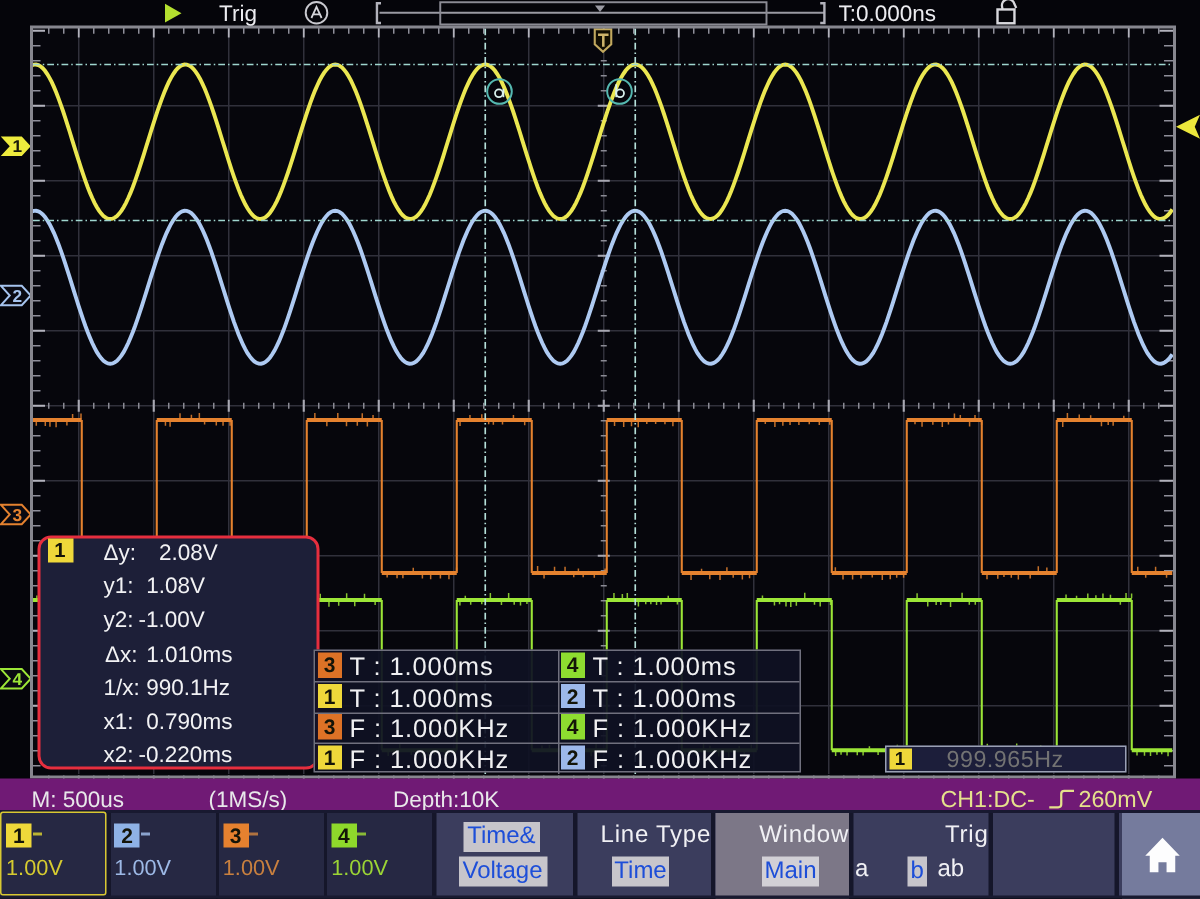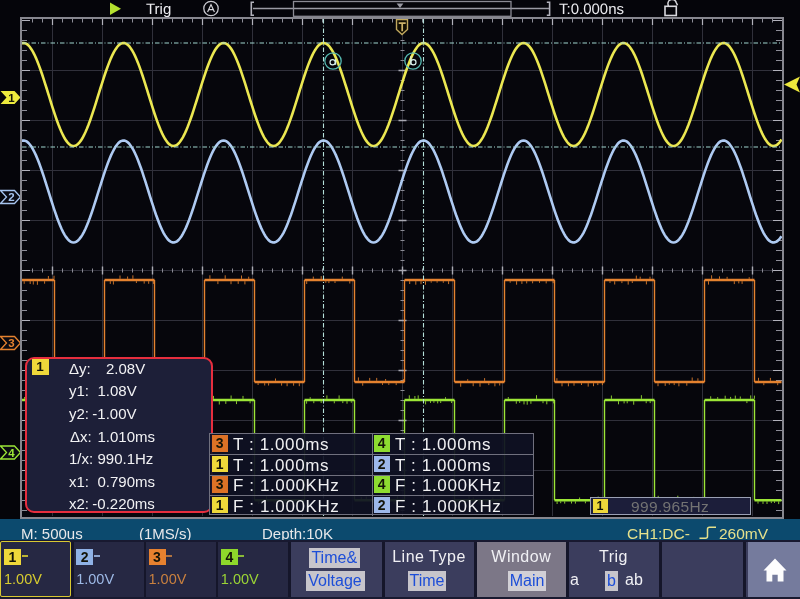--- a/index.html
+++ b/index.html
@@ -6,26 +6,26 @@
 .abs{position:absolute}
 .scope{position:absolute;left:0;top:0;width:800px;height:599px;background:#020204}
 .gratborder{position:absolute;left:19.5px;top:16.5px;width:764px;height:502px;border:2.5px solid #87878f}
 .popup{position:absolute;left:25px;top:357px;width:188px;height:156px;background:#1d1f38;border:2.5px solid #e62e3e;border-radius:9px}
 .pl{position:absolute;font-size:15px;color:#f2f2f4;white-space:pre}
 .badge{position:absolute;text-align:center;font-weight:bold;color:#141408}
 .mtable{position:absolute;left:209px;top:433px;width:325px;height:82px;background:rgba(15,17,36,0.93);border:1px solid #70707e}
 .mrow{position:absolute;left:0;width:100%;height:0;border-top:1px solid #70707e}
 .mtext{position:absolute;font-size:17px;color:#f0f0f2;white-space:pre;letter-spacing:0.6px}
 .freq{position:absolute;left:590px;top:497px;width:160.5px;height:17.5px;background:#1c1e3a;border:1.5px solid #9aa0b4}
-.sbar{position:absolute;left:0;top:519px;width:800px;height:21px;background:#0c4a6e;color:#e8e8ea;font-size:15px}
+.sbar{position:absolute;left:0;top:519px;width:800px;height:21px;background:#701a75;color:#e8e8ea;font-size:15px}
 .menubar{position:absolute;left:0;top:540px;width:800px;height:59px;background:#3b3d5d}
 .mcell{position:absolute;top:0;height:59px}
 .sep{position:absolute;top:0;width:2.5px;height:59px;background:#15162a}
 .gbox{position:absolute;background:#c7c5cb;color:#1d4ed8;font-size:16px;text-align:center;line-height:19.5px;height:19.5px}
-.wlabel{position:absolute;width:100%;text-align:center;color:#f0f0f4;font-size:16px;top:8px;letter-spacing:0.5px}
+.wlabel{position:absolute;width:100%;text-align:right;color:#f0f0f4;font-size:16px;top:8px;letter-spacing:0.5px}
 .chv{position:absolute;font-size:14.5px;top:31px;left:4px}
 </style></head><body>
 <div class="scope">
     <svg width="800" height="599" viewBox="0 0 800 599" font-family="Liberation Sans, sans-serif" style="position:absolute;left:0;top:0">
       <rect x="0" y="0" width="800" height="599" fill="#05050a"></rect>
       <rect x="21" y="18" width="761" height="499" fill="#06060c"></rect>
       <path d="M52.5,19 V516 M102.5,19 V516 M152.5,19 V516 M202.5,19 V516 M252.5,19 V516 M302.5,19 V516 M352.5,19 V516 M402.5,19 V516 M452.5,19 V516 M502.5,19 V516 M552.5,19 V516 M602.5,19 V516 M652.5,19 V516 M702.5,19 V516 M752.5,19 V516 M22,70.5 H781 M22,120.5 H781 M22,170.5 H781 M22,220.5 H781 M22,270.5 H781 M22,320.5 H781 M22,370.5 H781 M22,420.5 H781 M22,470.5 H781" stroke="#30303b" stroke-width="1"></path>
       <path d="M32.5,18 V22.5 M32.5,517 V521 M42.5,18 V22.5 M42.5,517 V521 M62.5,18 V22.5 M62.5,517 V521 M72.5,18 V22.5 M72.5,517 V521 M82.5,18 V22.5 M82.5,517 V521 M92.5,18 V22.5 M92.5,517 V521 M112.5,18 V22.5 M112.5,517 V521 M122.5,18 V22.5 M122.5,517 V521 M132.5,18 V22.5 M132.5,517 V521 M142.5,18 V22.5 M142.5,517 V521 M162.5,18 V22.5 M162.5,517 V521 M172.5,18 V22.5 M172.5,517 V521 M182.5,18 V22.5 M182.5,517 V521 M192.5,18 V22.5 M192.5,517 V521 M212.5,18 V22.5 M212.5,517 V521 M222.5,18 V22.5 M222.5,517 V521 M232.5,18 V22.5 M232.5,517 V521 M242.5,18 V22.5 M242.5,517 V521 M262.5,18 V22.5 M262.5,517 V521 M272.5,18 V22.5 M272.5,517 V521 M282.5,18 V22.5 M282.5,517 V521 M292.5,18 V22.5 M292.5,517 V521 M312.5,18 V22.5 M312.5,517 V521 M322.5,18 V22.5 M322.5,517 V521 M332.5,18 V22.5 M332.5,517 V521 M342.5,18 V22.5 M342.5,517 V521 M362.5,18 V22.5 M362.5,517 V521 M372.5,18 V22.5 M372.5,517 V521 M382.5,18 V22.5 M382.5,517 V521 M392.5,18 V22.5 M392.5,517 V521 M412.5,18 V22.5 M412.5,517 V521 M422.5,18 V22.5 M422.5,517 V521 M432.5,18 V22.5 M432.5,517 V521 M442.5,18 V22.5 M442.5,517 V521 M462.5,18 V22.5 M462.5,517 V521 M472.5,18 V22.5 M472.5,517 V521 M482.5,18 V22.5 M482.5,517 V521 M492.5,18 V22.5 M492.5,517 V521 M512.5,18 V22.5 M512.5,517 V521 M522.5,18 V22.5 M522.5,517 V521 M532.5,18 V22.5 M532.5,517 V521 M542.5,18 V22.5 M542.5,517 V521 M562.5,18 V22.5 M562.5,517 V521 M572.5,18 V22.5 M572.5,517 V521 M582.5,18 V22.5 M582.5,517 V521 M592.5,18 V22.5 M592.5,517 V521 M612.5,18 V22.5 M612.5,517 V521 M622.5,18 V22.5 M622.5,517 V521 M632.5,18 V22.5 M632.5,517 V521 M642.5,18 V22.5 M642.5,517 V521 M662.5,18 V22.5 M662.5,517 V521 M672.5,18 V22.5 M672.5,517 V521 M682.5,18 V22.5 M682.5,517 V521 M692.5,18 V22.5 M692.5,517 V521 M712.5,18 V22.5 M712.5,517 V521 M722.5,18 V22.5 M722.5,517 V521 M732.5,18 V22.5 M732.5,517 V521 M742.5,18 V22.5 M742.5,517 V521 M762.5,18 V22.5 M762.5,517 V521 M772.5,18 V22.5 M772.5,517 V521 M21,30.5 H27 M782,30.5 H776 M21,40.5 H27 M782,40.5 H776 M21,50.5 H27 M782,50.5 H776 M21,60.5 H27 M782,60.5 H776 M21,80.5 H27 M782,80.5 H776 M21,90.5 H27 M782,90.5 H776 M21,100.5 H27 M782,100.5 H776 M21,110.5 H27 M782,110.5 H776 M21,130.5 H27 M782,130.5 H776 M21,140.5 H27 M782,140.5 H776 M21,150.5 H27 M782,150.5 H776 M21,160.5 H27 M782,160.5 H776 M21,180.5 H27 M782,180.5 H776 M21,190.5 H27 M782,190.5 H776 M21,200.5 H27 M782,200.5 H776 M21,210.5 H27 M782,210.5 H776 M21,230.5 H27 M782,230.5 H776 M21,240.5 H27 M782,240.5 H776 M21,250.5 H27 M782,250.5 H776 M21,260.5 H27 M782,260.5 H776 M21,280.5 H27 M782,280.5 H776 M21,290.5 H27 M782,290.5 H776 M21,300.5 H27 M782,300.5 H776 M21,310.5 H27 M782,310.5 H776 M21,330.5 H27 M782,330.5 H776 M21,340.5 H27 M782,340.5 H776 M21,350.5 H27 M782,350.5 H776 M21,360.5 H27 M782,360.5 H776 M21,380.5 H27 M782,380.5 H776 M21,390.5 H27 M782,390.5 H776 M21,400.5 H27 M782,400.5 H776 M21,410.5 H27 M782,410.5 H776 M21,430.5 H27 M782,430.5 H776 M21,440.5 H27 M782,440.5 H776 M21,450.5 H27 M782,450.5 H776 M21,460.5 H27 M782,460.5 H776 M21,480.5 H27 M782,480.5 H776 M21,490.5 H27 M782,490.5 H776 M21,500.5 H27 M782,500.5 H776 M21,510.5 H27 M782,510.5 H776" stroke="#8e8e99" stroke-width="1"></path>
       <path d="M52.5,18 V25 M52.5,517 V523 M102.5,18 V25 M102.5,517 V523 M152.5,18 V25 M152.5,517 V523 M202.5,18 V25 M202.5,517 V523 M252.5,18 V25 M252.5,517 V523 M302.5,18 V25 M302.5,517 V523 M352.5,18 V25 M352.5,517 V523 M402.5,18 V25 M402.5,517 V523 M452.5,18 V25 M452.5,517 V523 M502.5,18 V25 M502.5,517 V523 M552.5,18 V25 M552.5,517 V523 M602.5,18 V25 M602.5,517 V523 M652.5,18 V25 M652.5,517 V523 M702.5,18 V25 M702.5,517 V523 M752.5,18 V25 M752.5,517 V523 M21,20.5 H30 M782,20.5 H773 M21,70.5 H30 M782,70.5 H773 M21,120.5 H30 M782,120.5 H773 M21,170.5 H30 M782,170.5 H773 M21,220.5 H30 M782,220.5 H773 M21,270.5 H30 M782,270.5 H773 M21,320.5 H30 M782,320.5 H773 M21,370.5 H30 M782,370.5 H773 M21,420.5 H30 M782,420.5 H773 M21,470.5 H30 M782,470.5 H773" stroke="#b2b2bc" stroke-width="1.2"></path>
       <path d="M32.5,268.5 V272.5 M42.5,268.5 V272.5 M62.5,268.5 V272.5 M72.5,268.5 V272.5 M82.5,268.5 V272.5 M92.5,268.5 V272.5 M112.5,268.5 V272.5 M122.5,268.5 V272.5 M132.5,268.5 V272.5 M142.5,268.5 V272.5 M162.5,268.5 V272.5 M172.5,268.5 V272.5 M182.5,268.5 V272.5 M192.5,268.5 V272.5 M212.5,268.5 V272.5 M222.5,268.5 V272.5 M232.5,268.5 V272.5 M242.5,268.5 V272.5 M262.5,268.5 V272.5 M272.5,268.5 V272.5 M282.5,268.5 V272.5 M292.5,268.5 V272.5 M312.5,268.5 V272.5 M322.5,268.5 V272.5 M332.5,268.5 V272.5 M342.5,268.5 V272.5 M362.5,268.5 V272.5 M372.5,268.5 V272.5 M382.5,268.5 V272.5 M392.5,268.5 V272.5 M412.5,268.5 V272.5 M422.5,268.5 V272.5 M432.5,268.5 V272.5 M442.5,268.5 V272.5 M462.5,268.5 V272.5 M472.5,268.5 V272.5 M482.5,268.5 V272.5 M492.5,268.5 V272.5 M512.5,268.5 V272.5 M522.5,268.5 V272.5 M532.5,268.5 V272.5 M542.5,268.5 V272.5 M562.5,268.5 V272.5 M572.5,268.5 V272.5 M582.5,268.5 V272.5 M592.5,268.5 V272.5 M612.5,268.5 V272.5 M622.5,268.5 V272.5 M632.5,268.5 V272.5 M642.5,268.5 V272.5 M662.5,268.5 V272.5 M672.5,268.5 V272.5 M682.5,268.5 V272.5 M692.5,268.5 V272.5 M712.5,268.5 V272.5 M722.5,268.5 V272.5 M732.5,268.5 V272.5 M742.5,268.5 V272.5 M762.5,268.5 V272.5 M772.5,268.5 V272.5 M400.5,30.5 H404.5 M400.5,40.5 H404.5 M400.5,50.5 H404.5 M400.5,60.5 H404.5 M400.5,80.5 H404.5 M400.5,90.5 H404.5 M400.5,100.5 H404.5 M400.5,110.5 H404.5 M400.5,130.5 H404.5 M400.5,140.5 H404.5 M400.5,150.5 H404.5 M400.5,160.5 H404.5 M400.5,180.5 H404.5 M400.5,190.5 H404.5 M400.5,200.5 H404.5 M400.5,210.5 H404.5 M400.5,230.5 H404.5 M400.5,240.5 H404.5 M400.5,250.5 H404.5 M400.5,260.5 H404.5 M400.5,280.5 H404.5 M400.5,290.5 H404.5 M400.5,300.5 H404.5 M400.5,310.5 H404.5 M400.5,330.5 H404.5 M400.5,340.5 H404.5 M400.5,350.5 H404.5 M400.5,360.5 H404.5 M400.5,380.5 H404.5 M400.5,390.5 H404.5 M400.5,400.5 H404.5 M400.5,410.5 H404.5 M400.5,430.5 H404.5 M400.5,440.5 H404.5 M400.5,450.5 H404.5 M400.5,460.5 H404.5 M400.5,480.5 H404.5 M400.5,490.5 H404.5 M400.5,500.5 H404.5 M400.5,510.5 H404.5" stroke="#8a8a94" stroke-width="1"></path>

